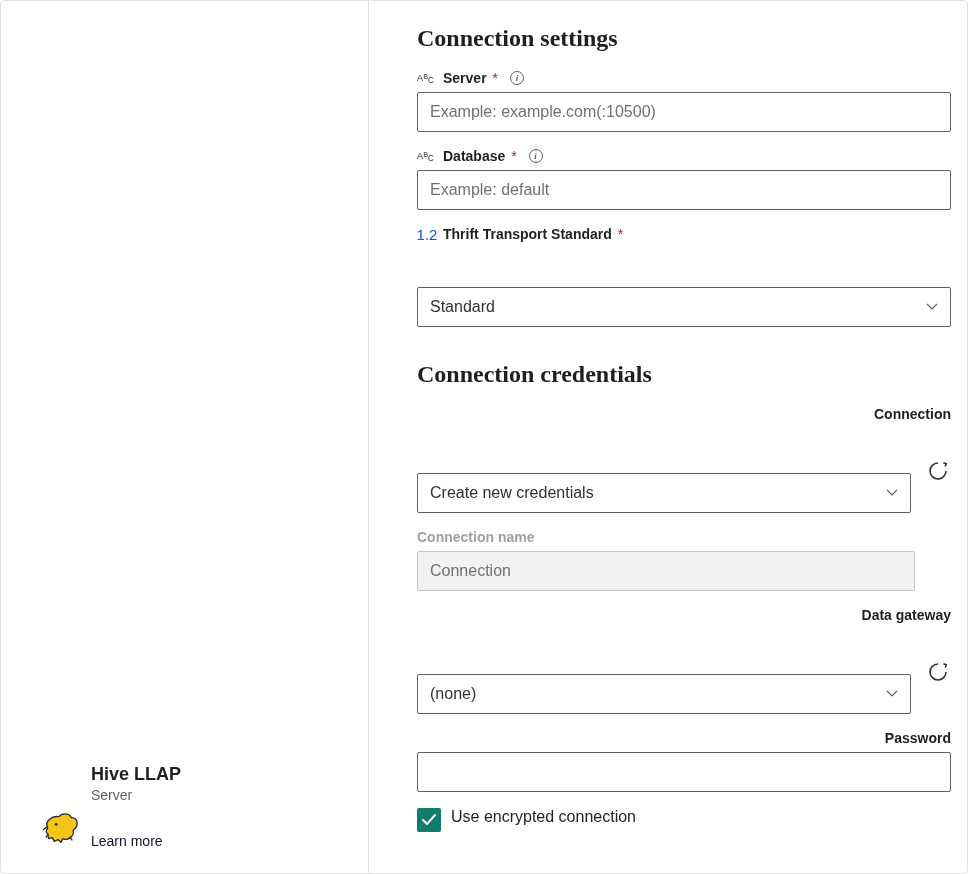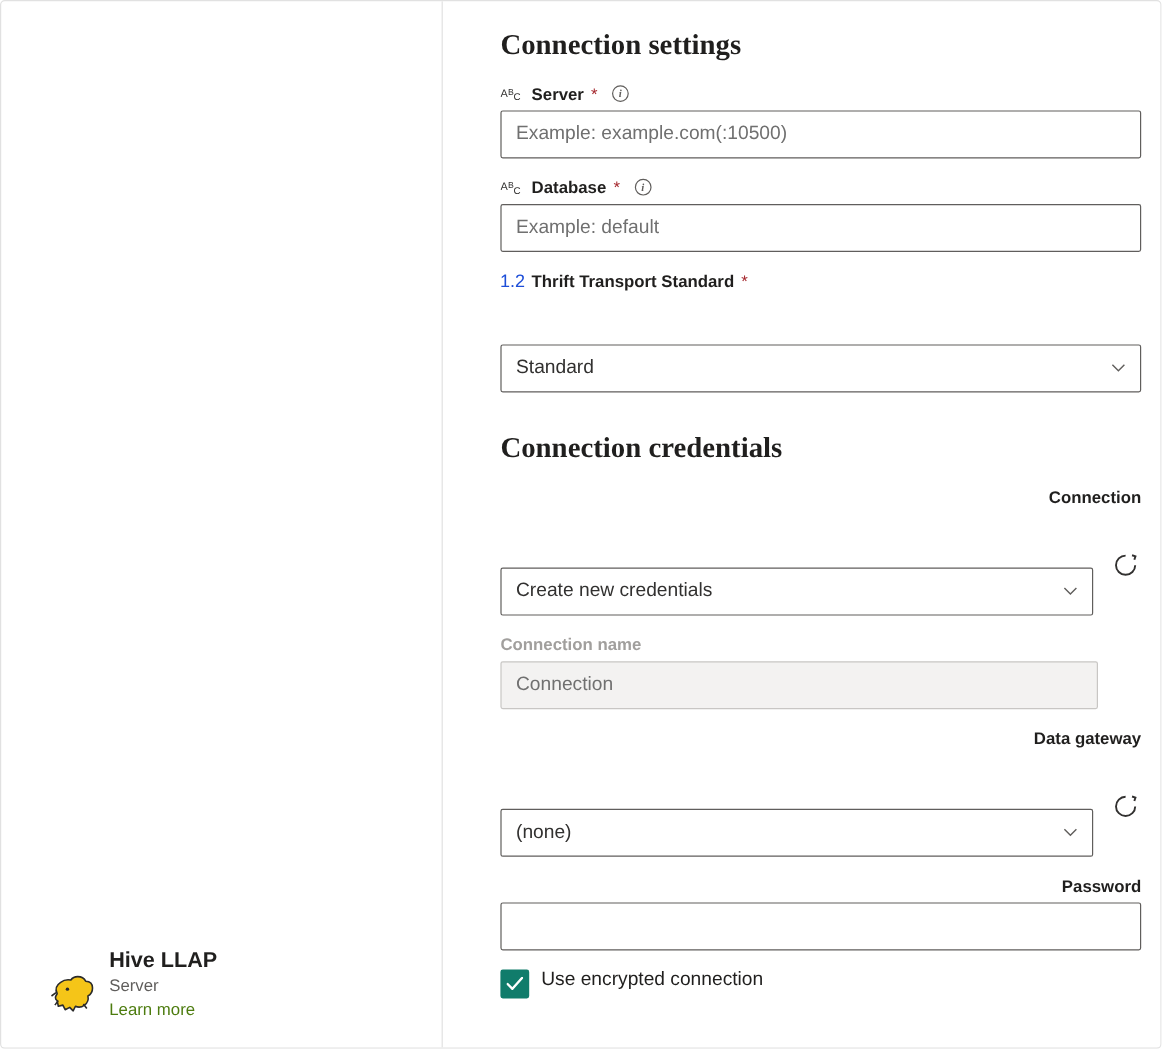--- a/index.html
+++ b/index.html
@@ -36,24 +36,24 @@
       font-weight: 600;
       color: #201f1e;
     }
     .sidebar-subtitle {
       font-size: 14px;
       color: #605e5c;
       margin-top: 2px;
     }
     .learn-more {
       font-size: 14px;
-      color: #4d7c0f;
+      color: #0f172a;
       text-decoration: none;
       display: inline-block;
-      margin-top: 4px;
+      margin-top: 30px;
       cursor: pointer;
     }
     .main {
       flex: 1;
       padding: 24px 16px 24px 48px;
       overflow-y: auto;
     }
     h2.section-title {
       font-size: 24px;
       font-weight: 600;

